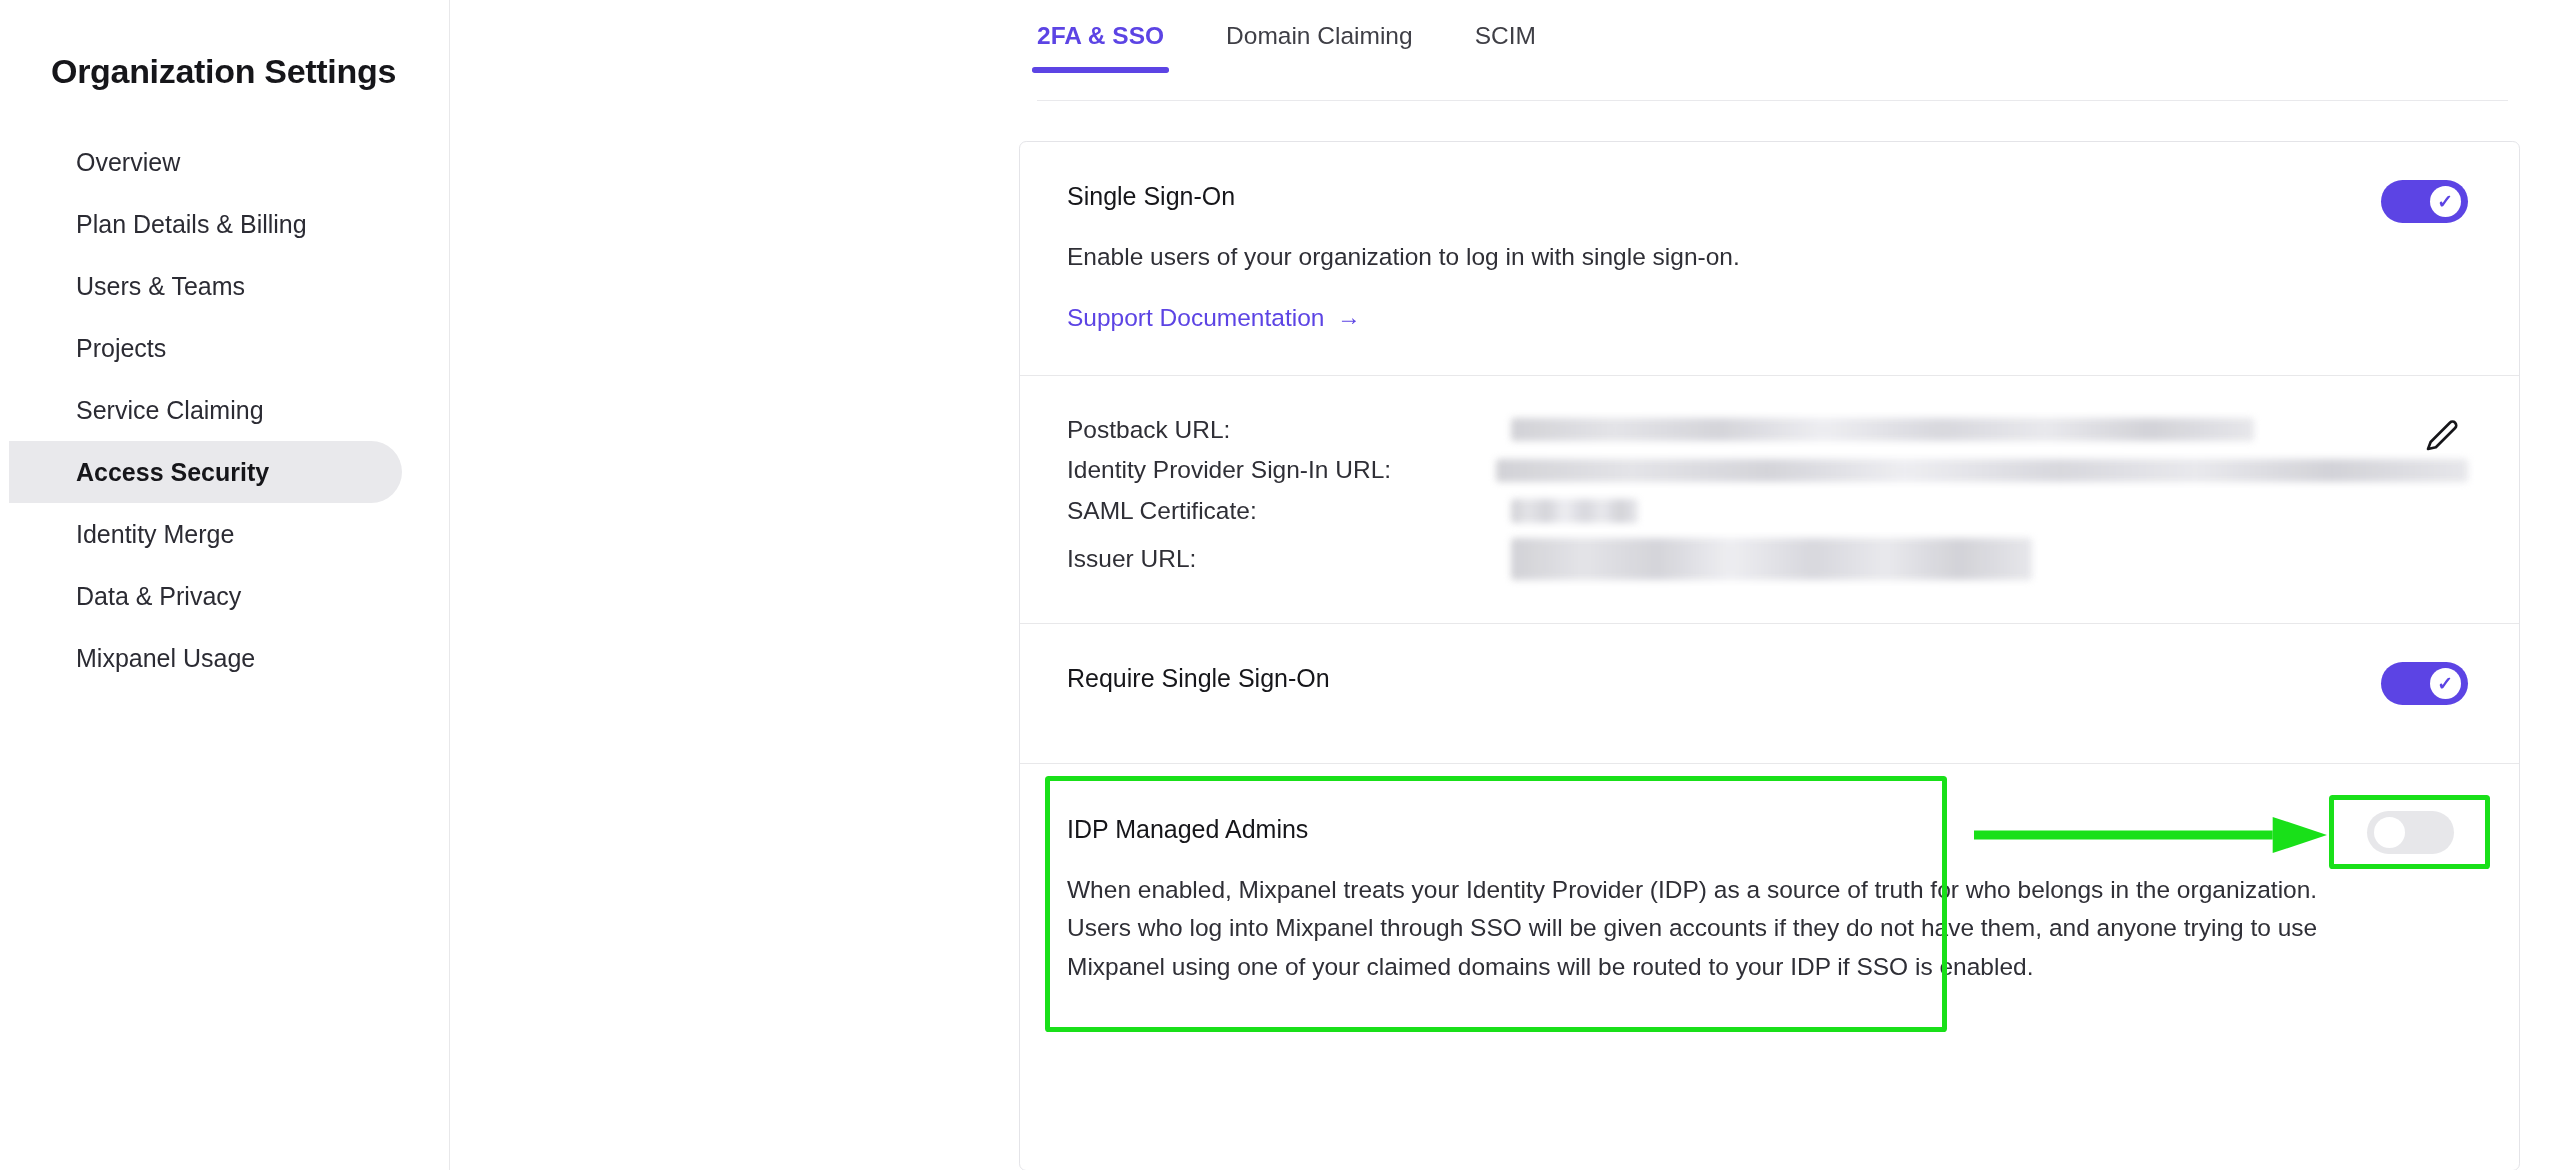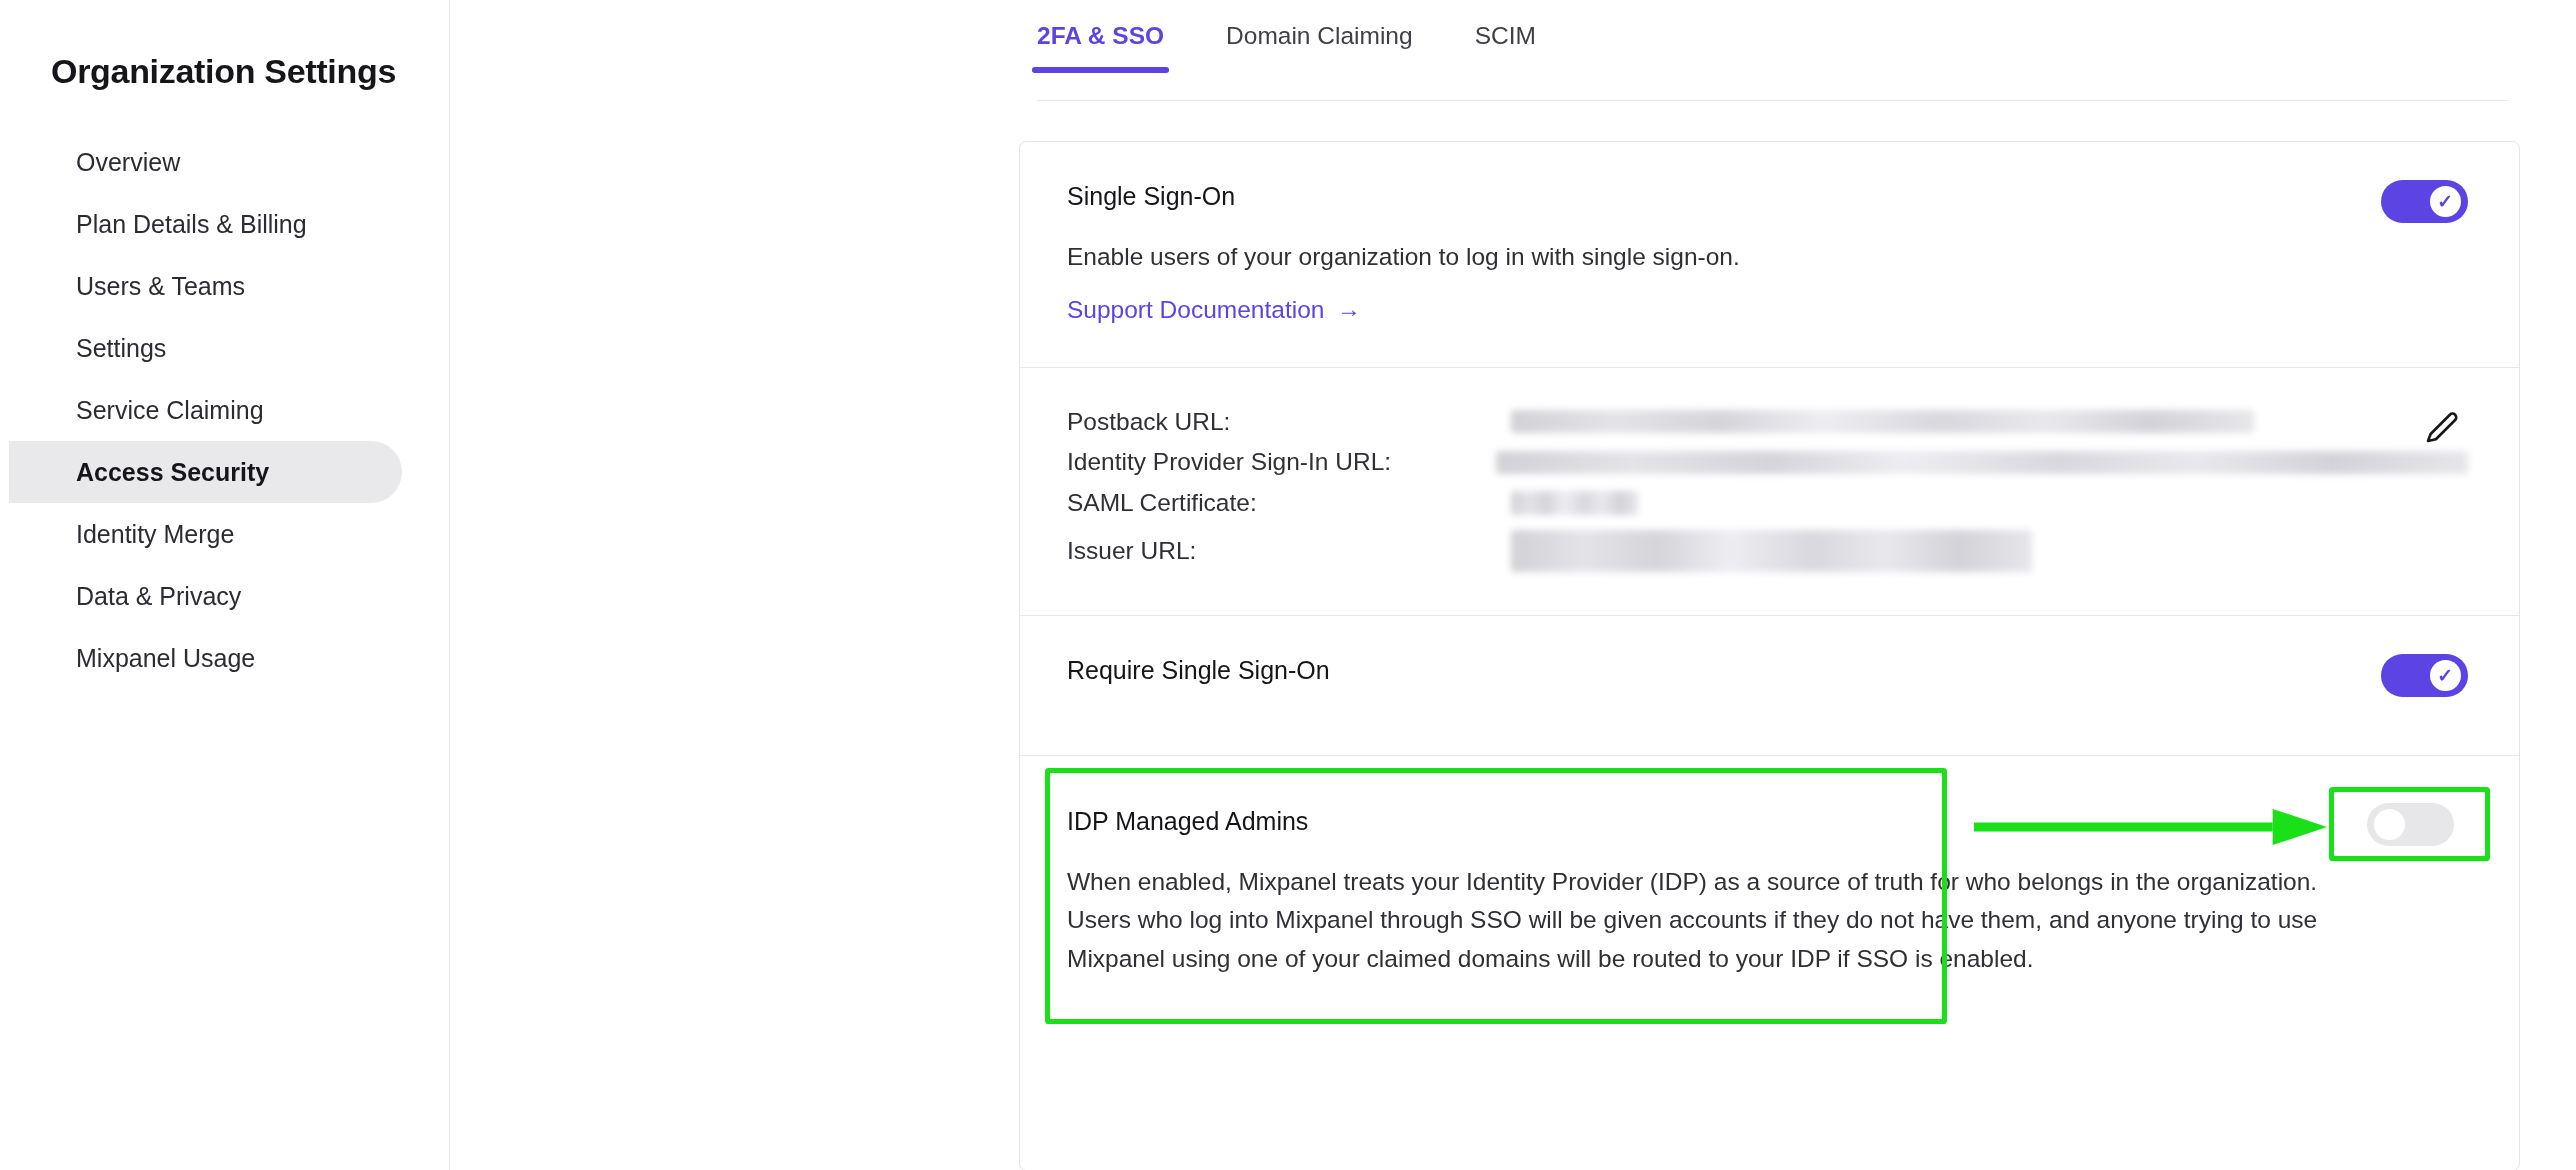--- a/index.html
+++ b/index.html
@@ -131,21 +131,21 @@
   .sec-desc {
     font-size: 24.5px;
     color: #2f2f36;
     line-height: 1.58;
     max-width: 1259px;
   }
   .doc-link {
     display: inline-flex;
     align-items: center;
     gap: 12.7px;
-    margin-top: 19px;
+    margin-top: 27px;
     font-size: 24.5px;
     color: #5c44e4;
     text-decoration: none;
     cursor: pointer;
   }
   .doc-link .arrow { font-size: 23.5px; }
 
   
   .toggle {
     position: absolute;
@@ -253,21 +253,21 @@
       <div class="nav-item">
         <span>Overview</span>
       </div>
       <div class="nav-item">
         <span>Plan Details &amp; Billing</span>
       </div>
       <div class="nav-item">
         <span>Users &amp; Teams</span>
       </div>
       <div class="nav-item">
-        <span>Settings</span>
+        <span>Projects</span>
       </div>
       <div class="nav-item">
         <span>Service Claiming</span>
       </div>
       <div class="nav-item active">
         <span>Access Security</span>
       </div>
       <div class="nav-item">
         <span>Identity Merge</span>
       </div>

